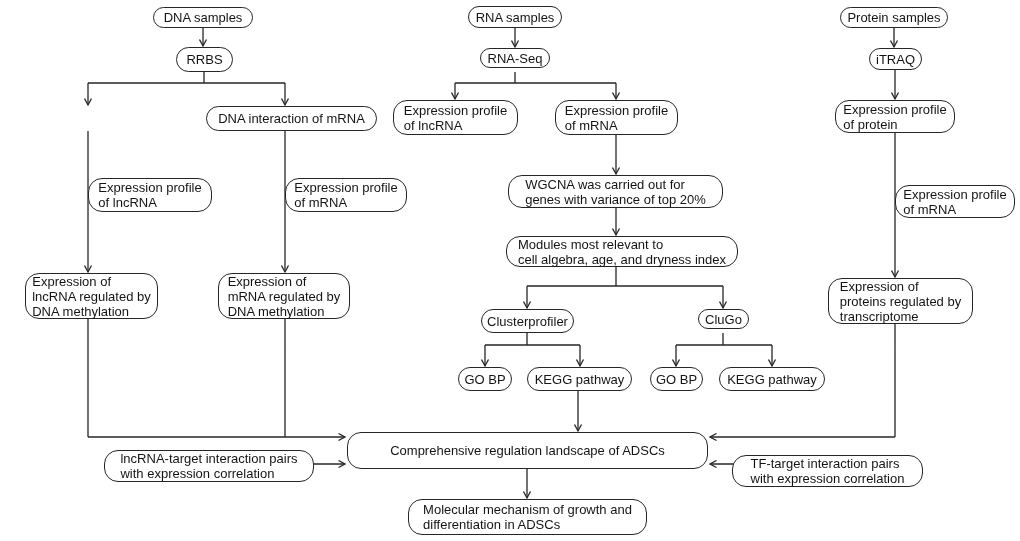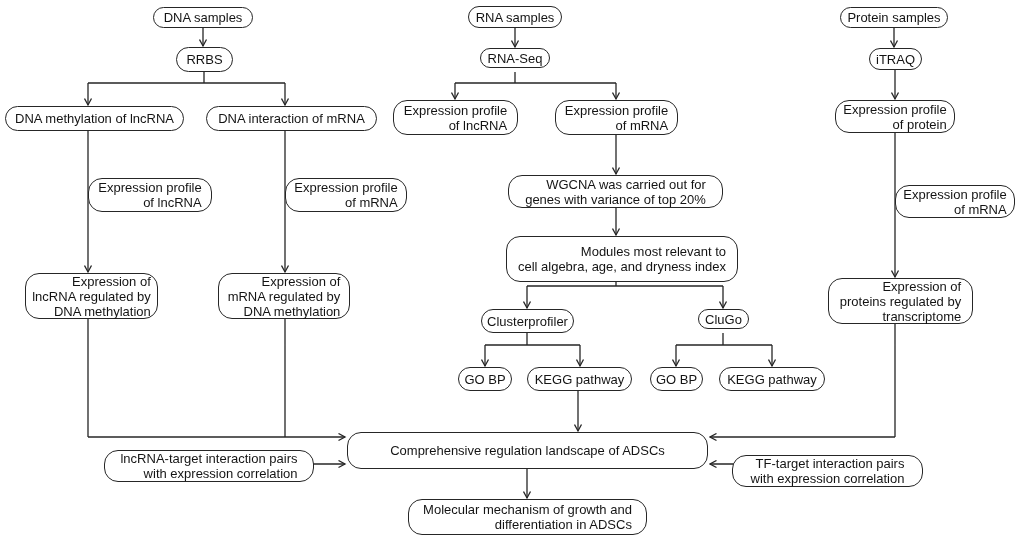--- a/index.html
+++ b/index.html
@@ -5,21 +5,21 @@
   html,body{margin:0;padding:0;background:#ffffff;}
   .stage{
     position:relative;width:1020px;height:541px;background:#ffffff;
     font-family:"Liberation Sans",sans-serif;color:#141414;overflow:hidden;
   }
   .edges{position:absolute;left:0;top:0;}
   .node{
     position:absolute;box-sizing:border-box;background:#ffffff;
     border:1.4px solid #262626;border-radius:14px;
     display:flex;align-items:center;justify-content:center;
-    text-align:right;font-size:13px;line-height:15px;white-space:pre;
+    text-align:left;font-size:13px;line-height:15px;white-space:pre;
     color:#141414;
   }
 </style>
 </head>
 <body>
 
 <div class="stage">
 
   <svg class="edges" width="1020" height="541" viewBox="0 0 1020 541">
     <defs>
@@ -56,42 +56,41 @@
       <path marker-end="url(#ah)" d="M894,28 V47"></path>
       <path marker-end="url(#ah)" d="M895,70 V99"></path>
       <path marker-end="url(#ah)" d="M895,133 V277"></path>
       <path marker-end="url(#ah)" d="M895,437 H710"></path>
       <path marker-end="url(#ah)" d="M752,464 H710"></path>
     </g>
   </svg>
 
   <div class="node" style="left:153px;top:7px;width:100px;height:21px">DNA samples</div>
   <div class="node" style="left:176px;top:47px;width:57px;height:25px">RRBS</div>
-  <div class="node" style="left:5px;top:106px;width:179px;height:25px">DNA methylation of lncRNA</div>
   <div class="node" style="left:206px;top:106px;width:171px;height:25px">DNA interaction of mRNA</div>
   <div class="node" style="left:88px;top:178px;width:124px;height:34px">Expression profile
 of lncRNA</div>
   <div class="node" style="left:285px;top:178px;width:122px;height:34px">Expression profile
 of mRNA</div>
   <div class="node" style="left:25px;top:273px;width:133px;height:46px">Expression of
 lncRNA regulated by
 DNA methylation</div>
   <div class="node" style="left:218px;top:273px;width:132px;height:46px">Expression of
 mRNA regulated by
 DNA methylation</div>
 
   <div class="node" style="left:468px;top:6px;width:94px;height:22px">RNA samples</div>
   <div class="node" style="left:480px;top:48px;width:70px;height:20px">RNA-Seq</div>
   <div class="node" style="left:393px;top:100px;width:125px;height:35px">Expression profile
 of lncRNA</div>
   <div class="node" style="left:555px;top:100px;width:123px;height:35px">Expression profile
 of mRNA</div>
   <div class="node" style="left:508px;top:175px;width:215px;height:33px">WGCNA was carried out for
 genes with variance of top 20%</div>
-  <div class="node" style="left:506px;top:236px;width:232px;height:46px">Modules most relevant to
+  <div class="node" style="left:506px;top:236px;width:232px;height:31px">Modules most relevant to
 cell algebra, age, and dryness index</div>
   <div class="node" style="left:481px;top:309px;width:93px;height:24px">Clusterprofiler</div>
   <div class="node" style="left:698px;top:309px;width:51px;height:20px">CluGo</div>
   <div class="node" style="left:458px;top:367px;width:54px;height:24px">GO BP</div>
   <div class="node" style="left:527px;top:367px;width:105px;height:24px">KEGG pathway</div>
   <div class="node" style="left:650px;top:367px;width:53px;height:24px">GO BP</div>
   <div class="node" style="left:719px;top:367px;width:106px;height:24px">KEGG pathway</div>
 
   <div class="node" style="left:840px;top:7px;width:108px;height:21px">Protein samples</div>
   <div class="node" style="left:869px;top:48px;width:53px;height:22px">iTRAQ</div>

